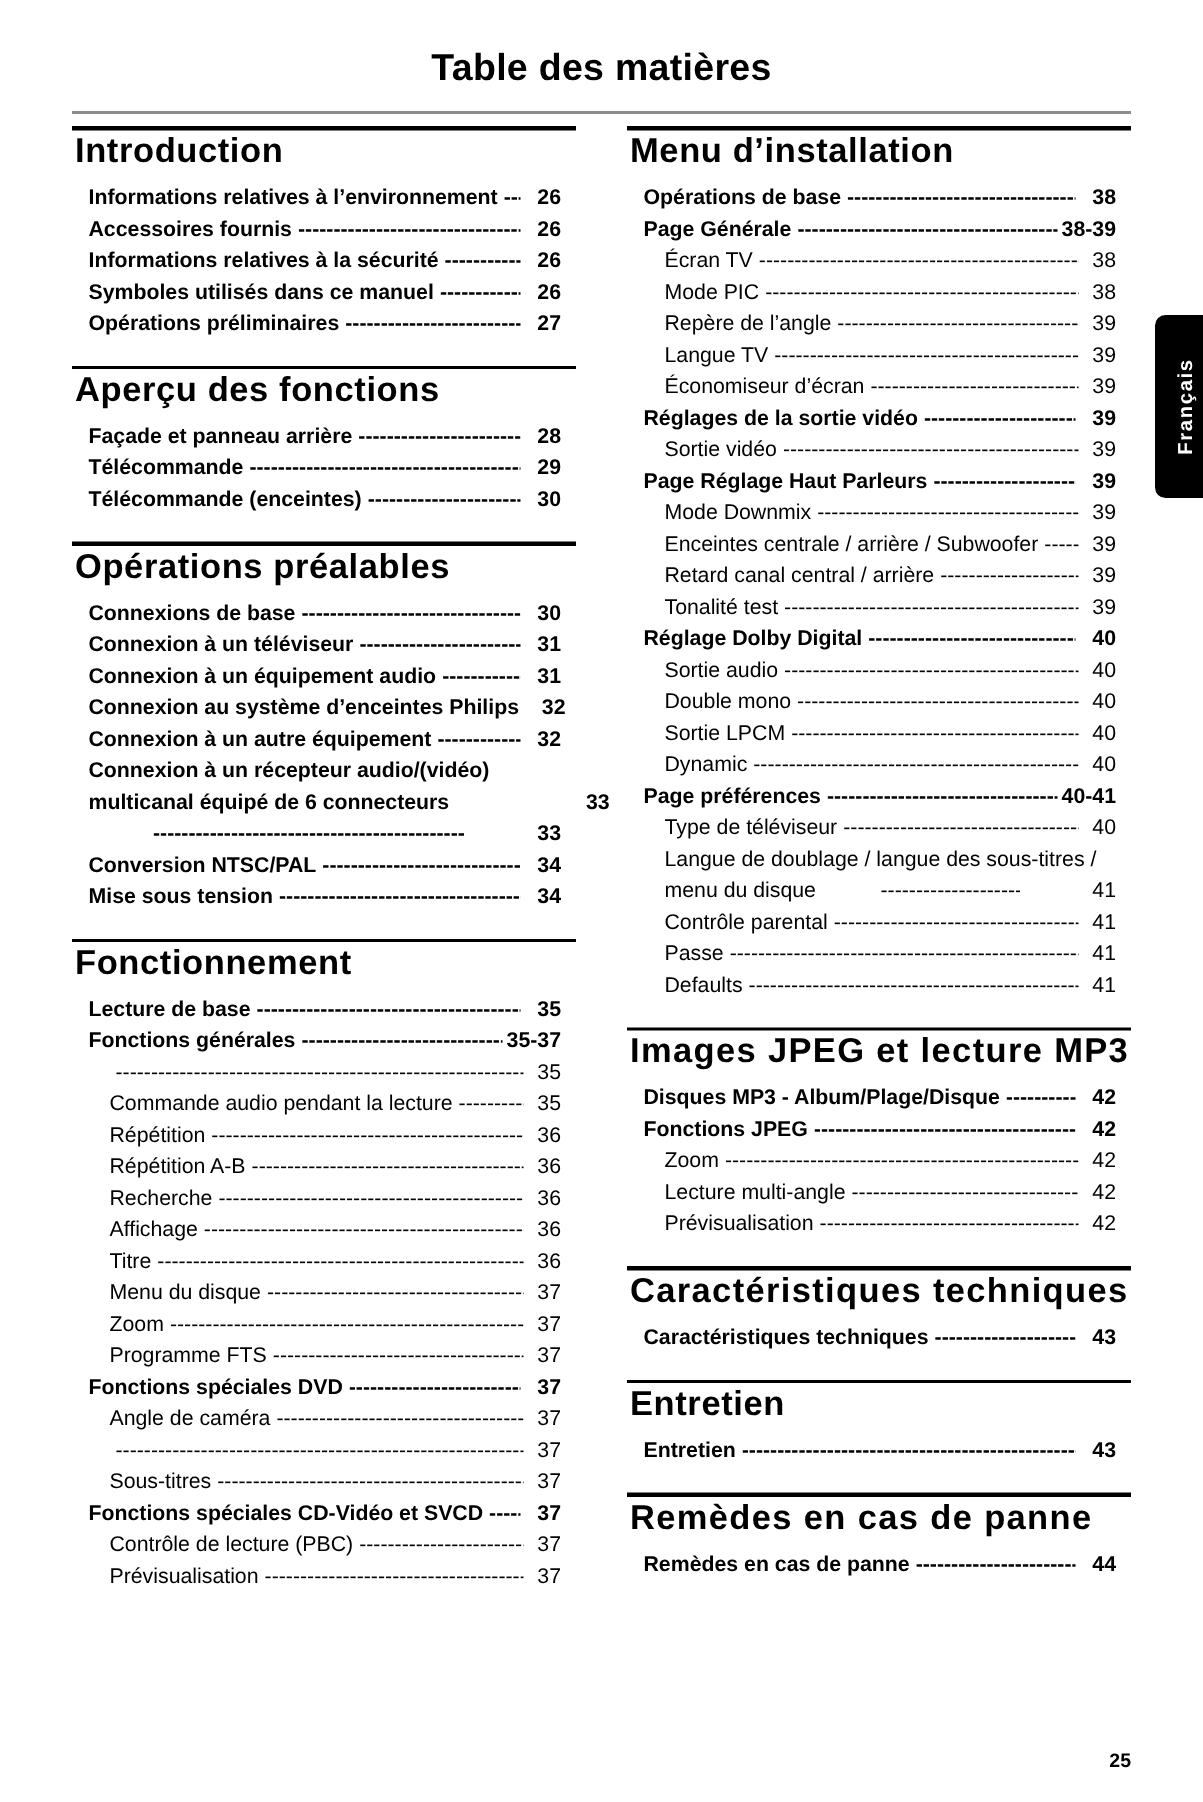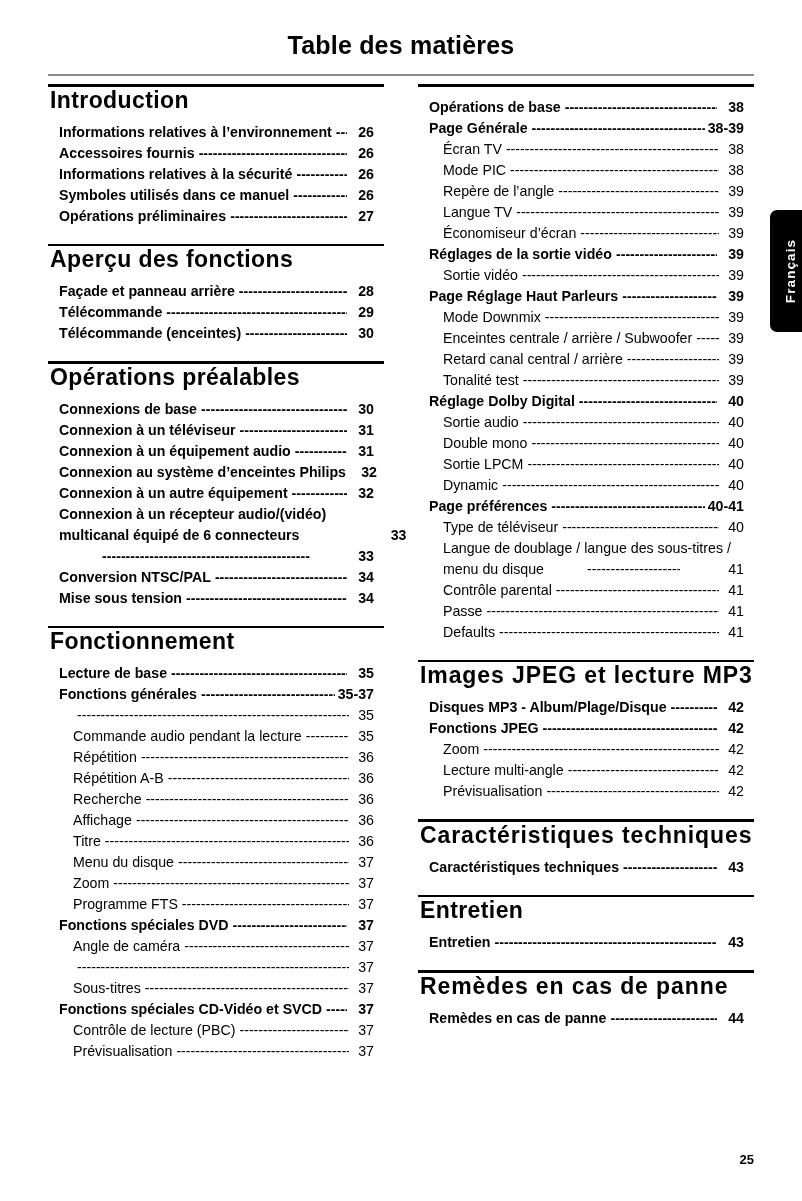--- a/index.html
+++ b/index.html
@@ -130,21 +130,21 @@
   .toc-wrap { line-height: 21px; white-space: nowrap; }
   .toc-wrap.lvl1 { font-size: 14.2px; font-weight: bold; padding-left: 1px; }
   .toc-wrap.lvl2 { font-size: 14.2px; font-weight: normal; padding-left: 15px; }
   .toc-wrap .line1 { display: block; }
   .toc-wrap .line2 { display: flex; align-items: flex-end; gap: 39px; }
 
   
   .page-number {
     position: absolute;
     right: 48px;
-    bottom: 34px;
+    bottom: 20px;
     font-size: 13px;
     font-weight: bold;
   }
 </style>
 </head>
 <body>
 
 <div class="page-header">
   <div class="page-title">Table des matières</div>
   <div class="header-rule"></div>
@@ -360,20 +360,21 @@
             <span class="toc-label">Prévisualisation</span>
             <span class="toc-leader"></span>
             <span class="toc-page">37</span>
           </div>
         </div>
       </div>
     </div>
   <div class="col-right" id="col-right">
       <div class="section">
         <div class="section-rule"></div>
+        <div class="section-heading">Menu d’installation</div>
         <div class="toc-list">
           <div class="toc-row lvl1">
             <span class="toc-label">Opérations de base</span>
             <span class="toc-leader"></span>
             <span class="toc-page">38</span>
           </div>
           <div class="toc-row lvl1">
             <span class="toc-label">Page Générale</span>
             <span class="toc-leader"></span>
             <span class="toc-page">38-39</span>

